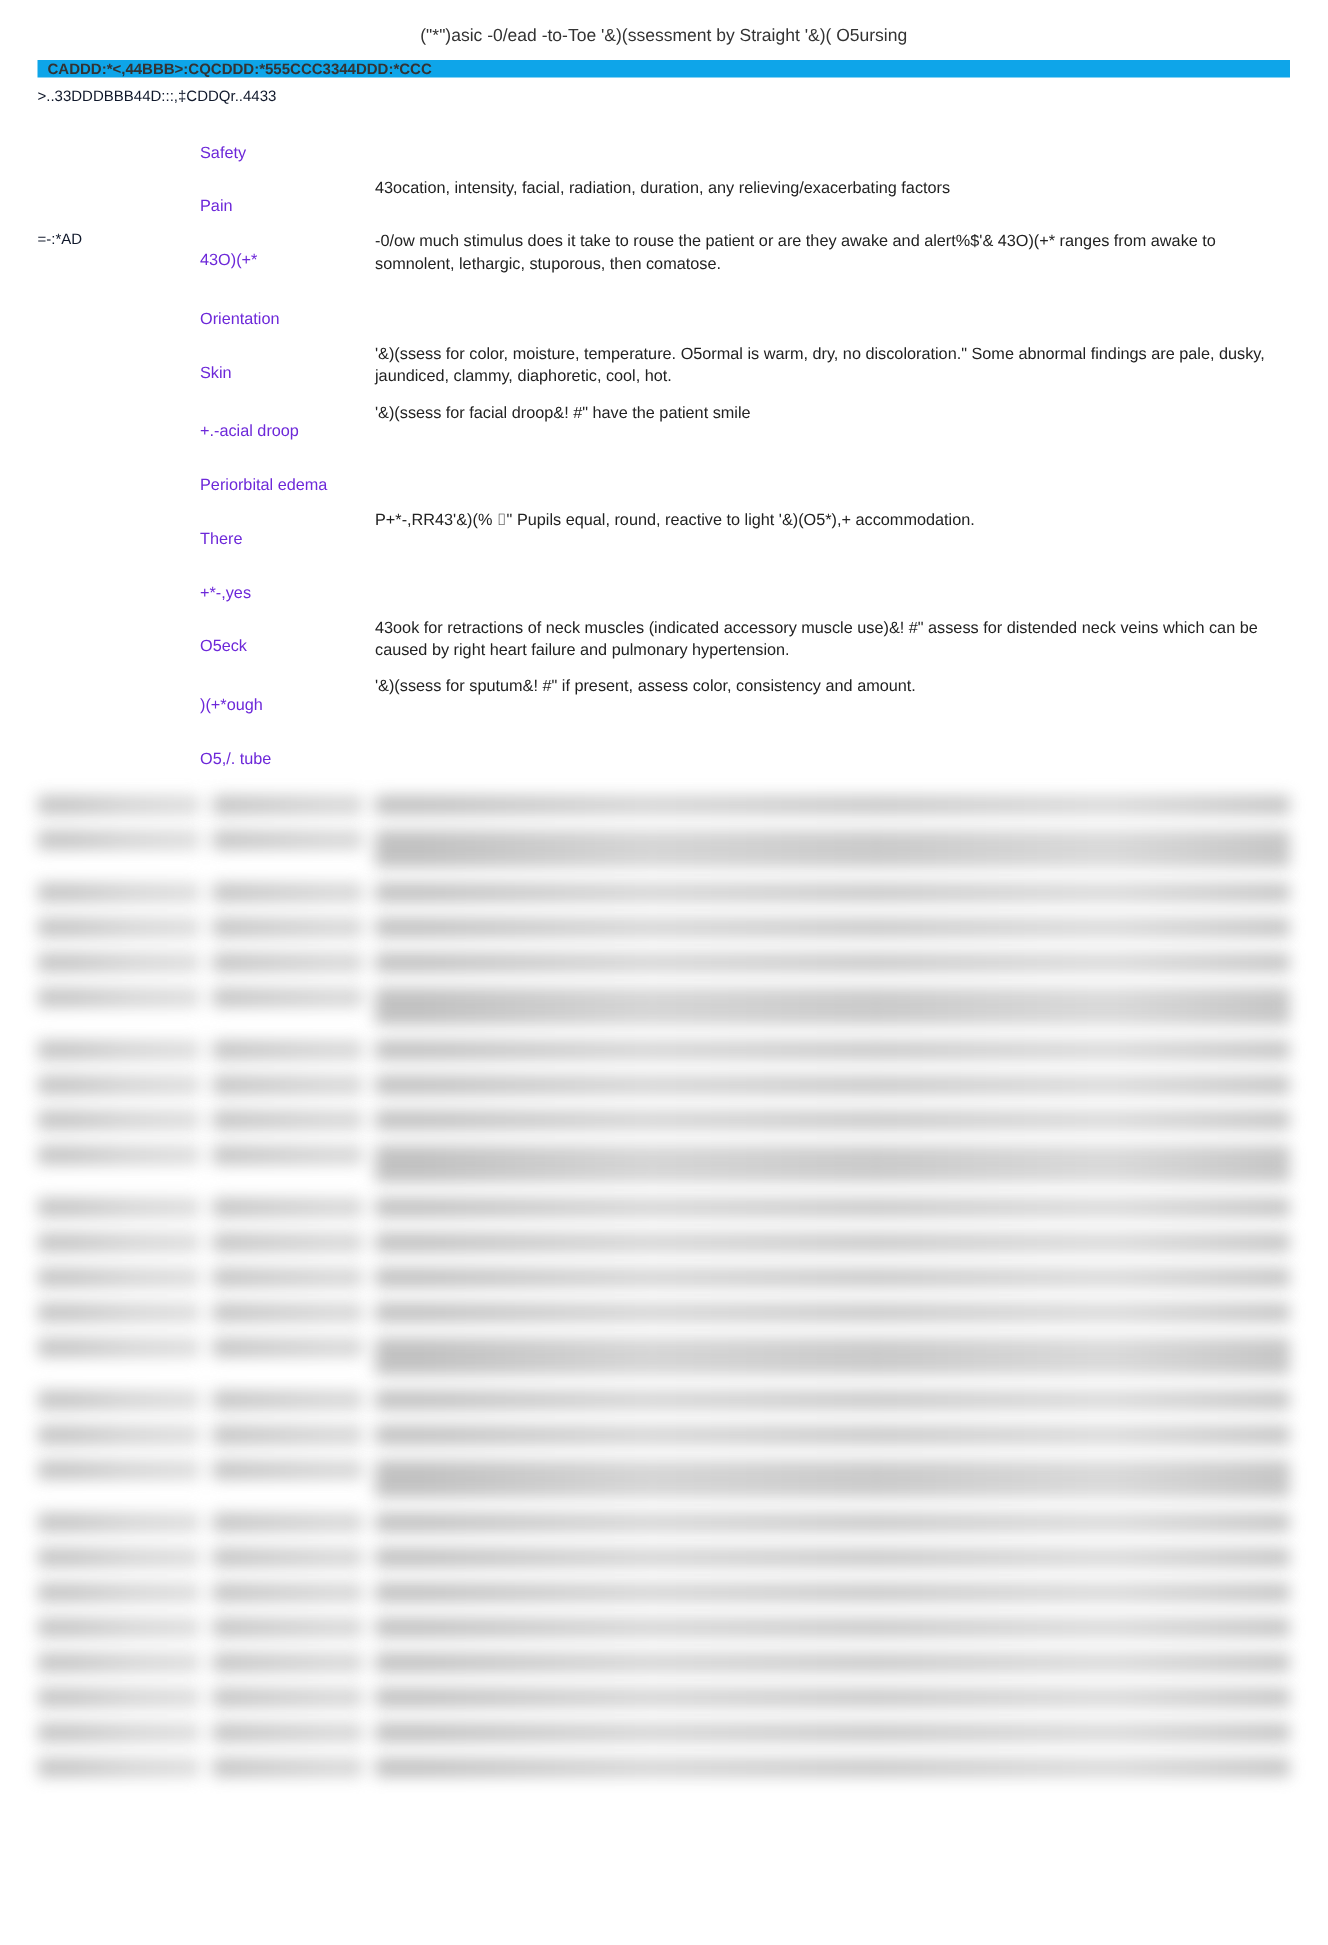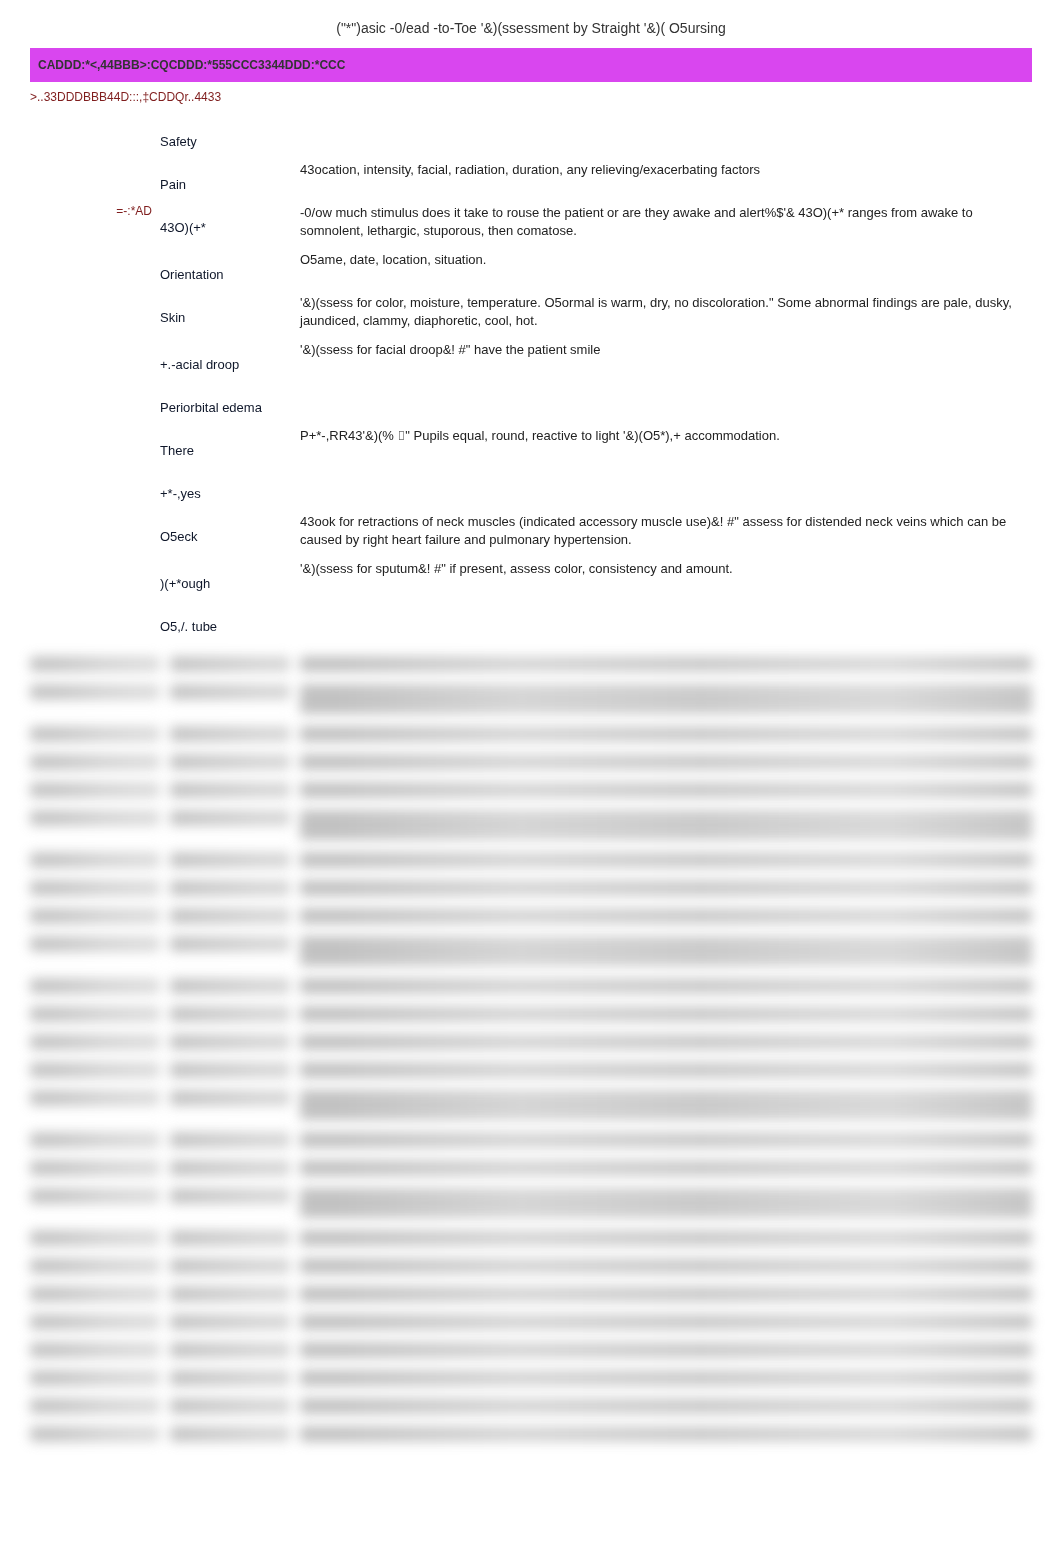--- a/index.html
+++ b/index.html
@@ -11,46 +11,45 @@
     width: 1062px;
     padding: 20px 30px;
   }
   .page-title {
     text-align: center;
     font-size: 14px;
     color: #333;
     margin-bottom: 10px;
   }
   .header-bar {
-    background: #d946ef;
+    background: #0ea5e9;
     font-size: 12px;
     font-weight: bold;
     color: #333;
-    padding: 10px 8px;
+    padding: 0 8px;
     margin-bottom: 2px;
     margin-top: 12px;
   }
   .row {
     display: flex;
     align-items: flex-start;
     padding: 6px 0;
   }
   .col-left {
     width: 130px;
     flex-shrink: 0;
     font-size: 12px;
-    color: #7f1d1d;
+    color: #0f172a;
     padding-right: 8px;
-    text-align: right;
   }
   .col-mid {
     width: 140px;
     flex-shrink: 0;
     font-size: 13px;
-    color: #0f172a;
+    color: #6d28d9;
     padding-right: 10px;
     margin-top: 16px;
   }
   .col-right {
     flex: 1;
     font-size: 13px;
     color: #222;
     line-height: 1.35;
   }
   .row.with-left .col-left { font-weight: normal; }
@@ -111,21 +110,20 @@
 
 <div class="row with-left">
   <div class="col-left">=-:*AD</div>
   <div class="col-mid">43O)(+*</div>
   <div class="col-right">-0/ow much stimulus does it take to rouse the patient or are they awake and alert%$'&amp; 43O)(+* ranges from awake to somnolent, lethargic, stuporous, then comatose.</div>
 </div>
 
 <div class="row">
   <div class="col-left"></div>
   <div class="col-mid">Orientation</div>
-  <div class="col-right">O5ame, date, location, situation.</div>
 </div>
 
 <div class="row">
   <div class="col-left"></div>
   <div class="col-mid">Skin</div>
   <div class="col-right">'&amp;)(ssess for color, moisture, temperature. O5ormal is warm, dry, no discoloration." Some abnormal findings are pale, dusky, jaundiced, clammy, diaphoretic, cool, hot.</div>
 </div>
 
 <div class="row">
   <div class="col-left"></div>

